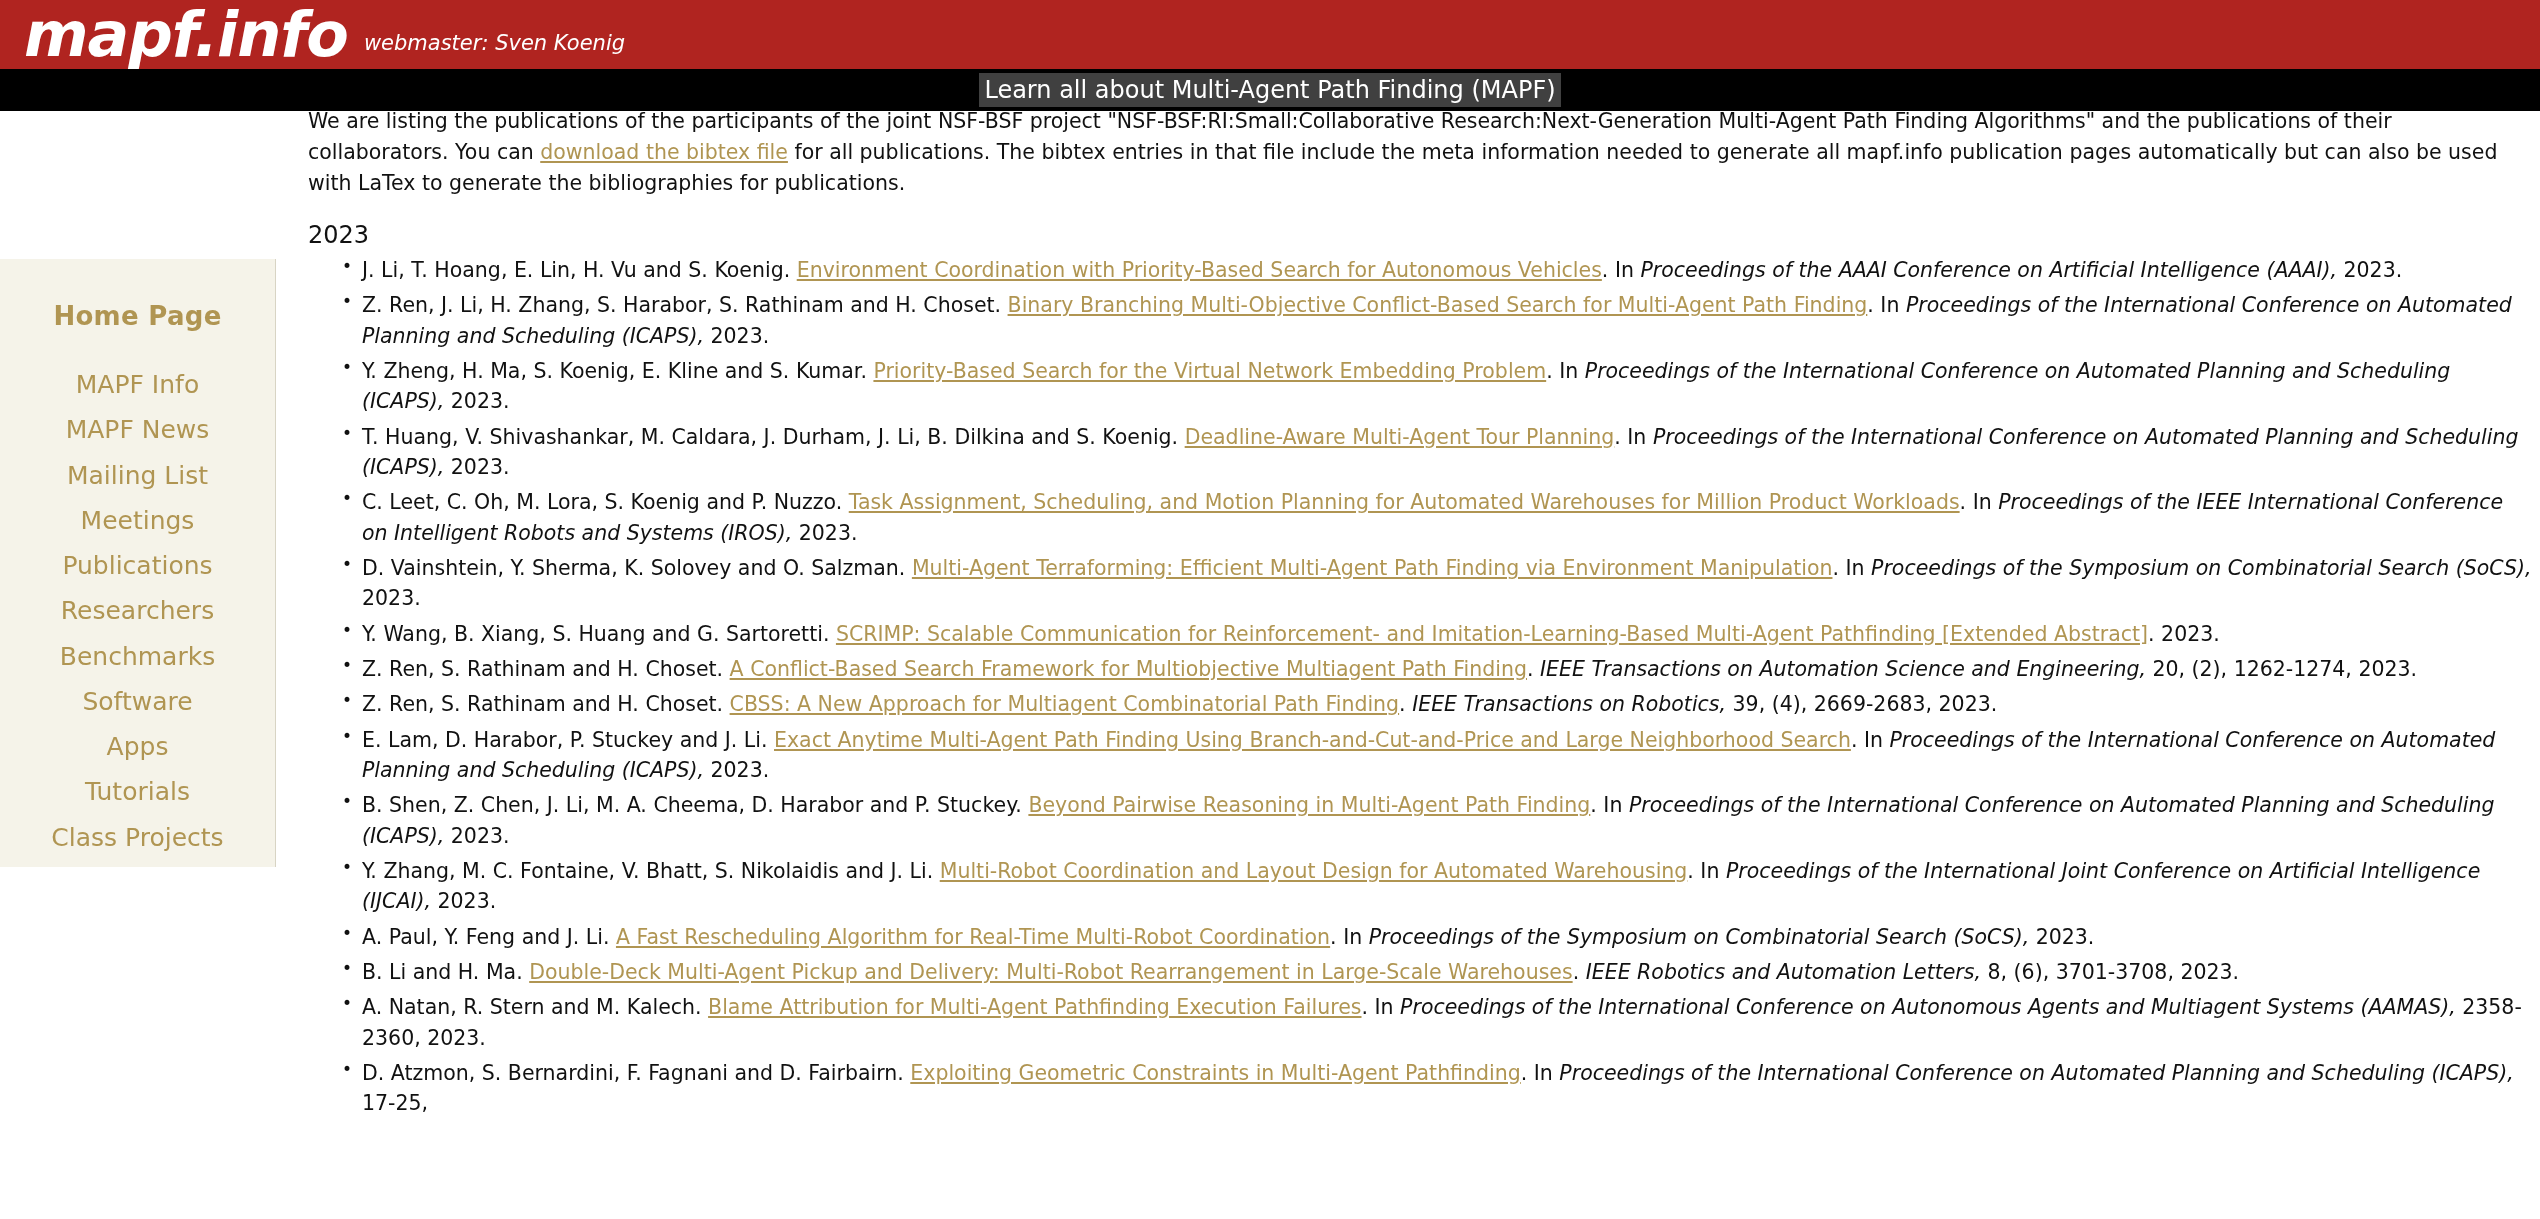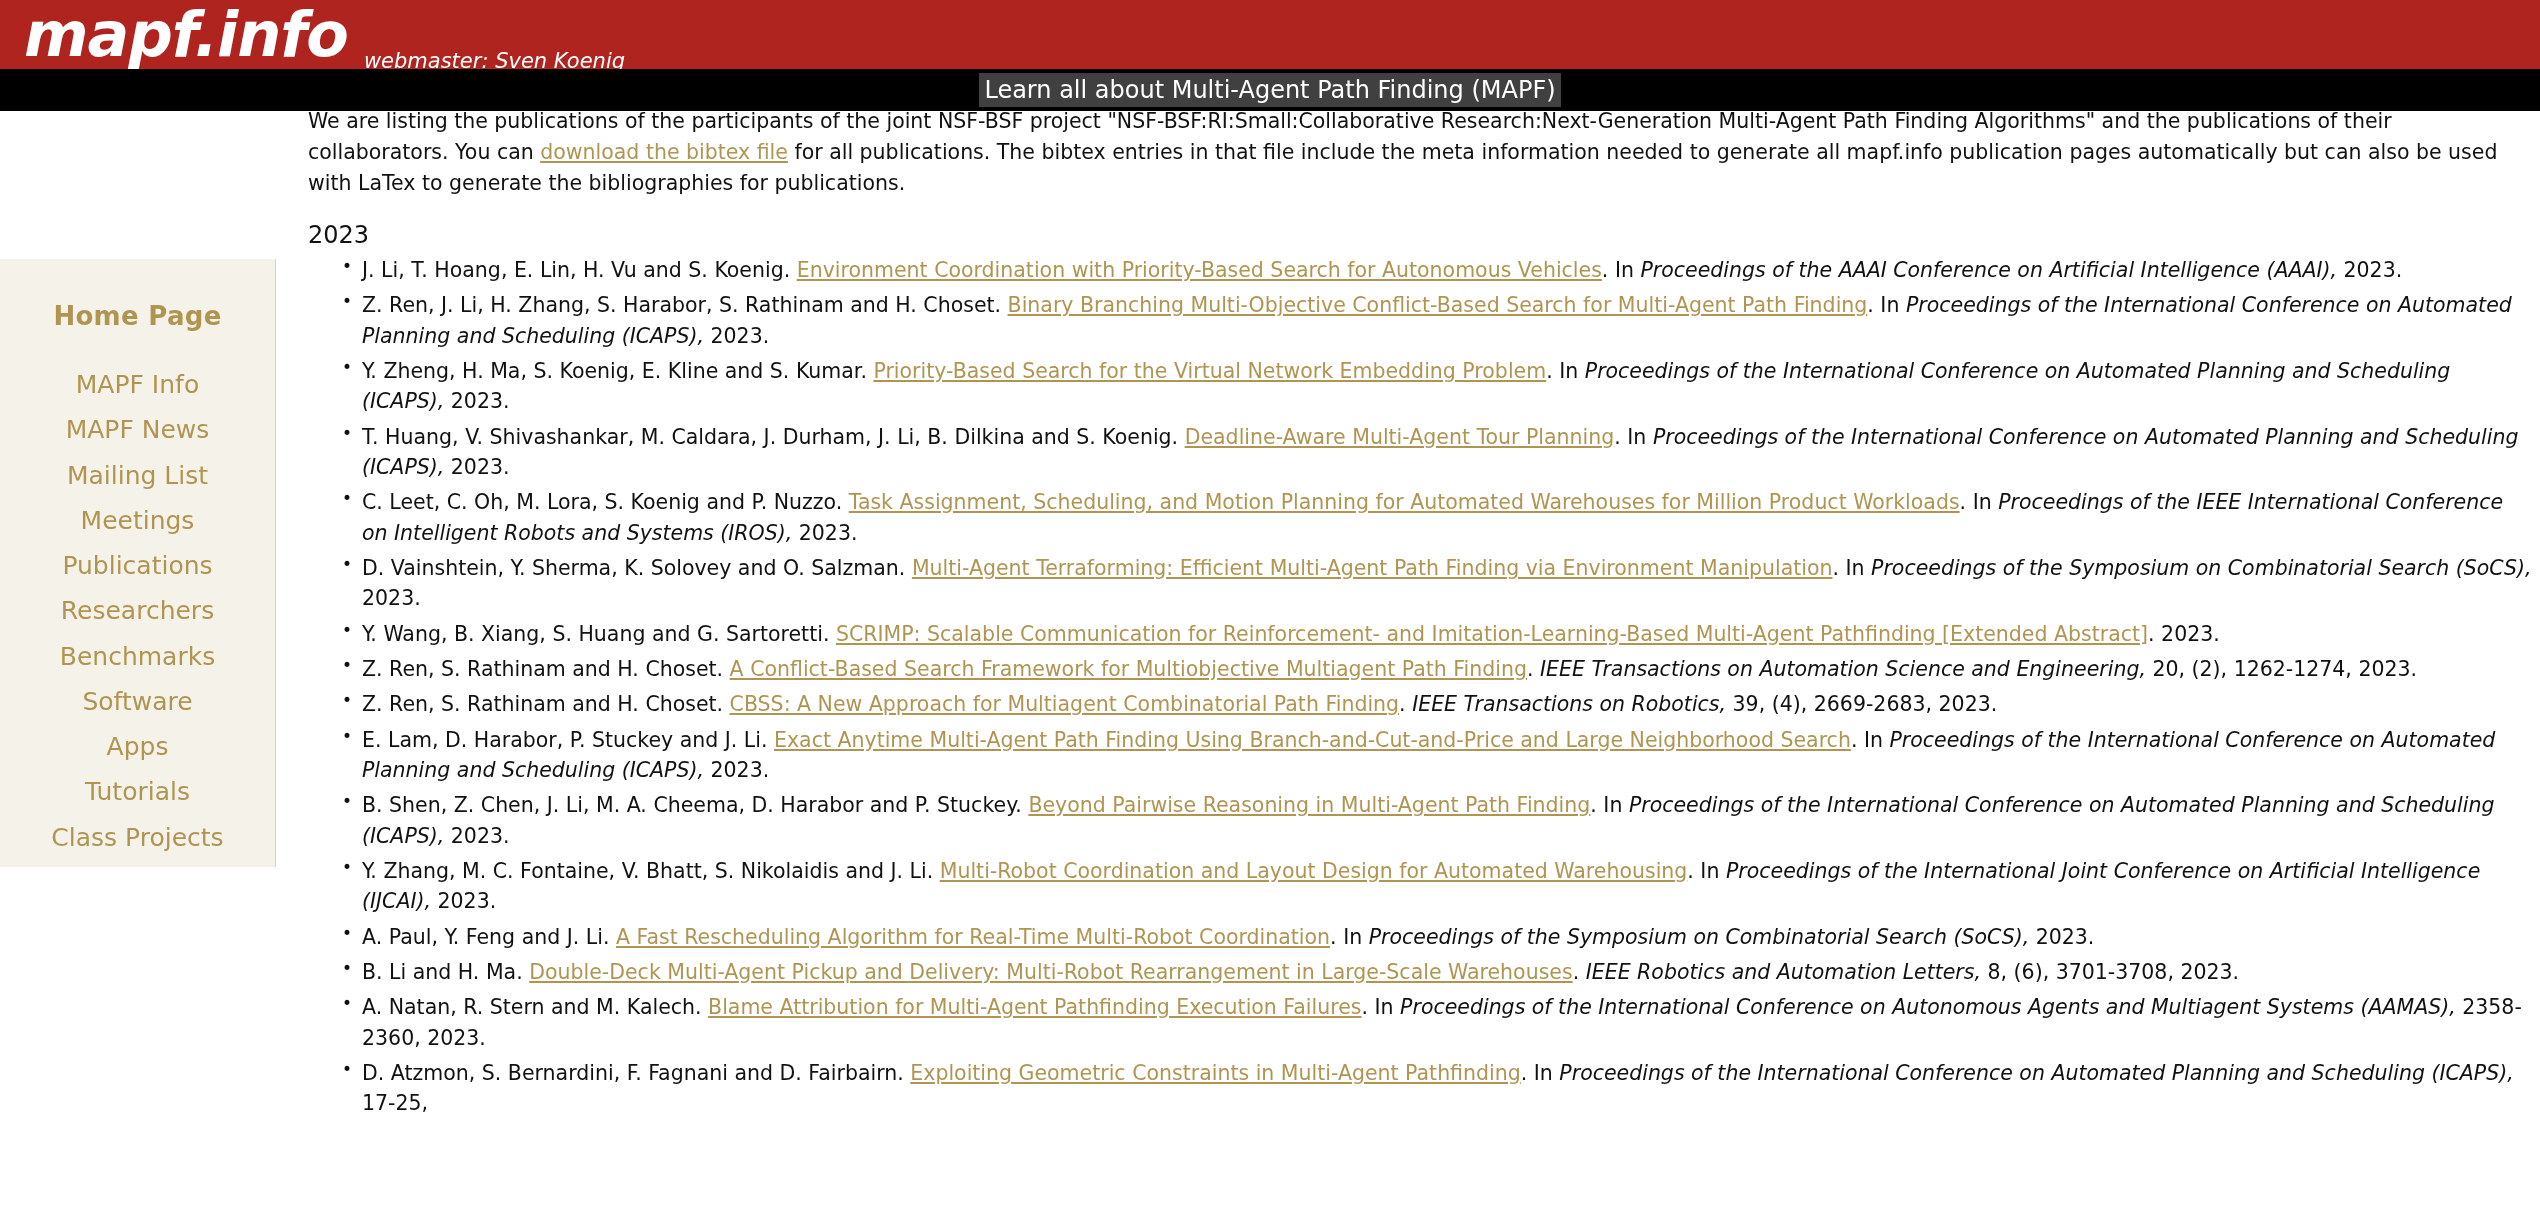--- a/index.html
+++ b/index.html
@@ -34,21 +34,21 @@
     letter-spacing: -1px;
     line-height: 1;
   }
   .webmaster {
     font-family: "DejaVu Sans", sans-serif;
     font-style: italic;
     font-size: 21px;
     color: #ffffff;
     margin-left: 16px;
     position: relative;
-    top: 26px;
+    top: 8px;
   }
 
   
   .nav-strip {
     background: #000000;
     height: 42px;
     display: flex;
     align-items: center;
     justify-content: center;
     position: relative;

